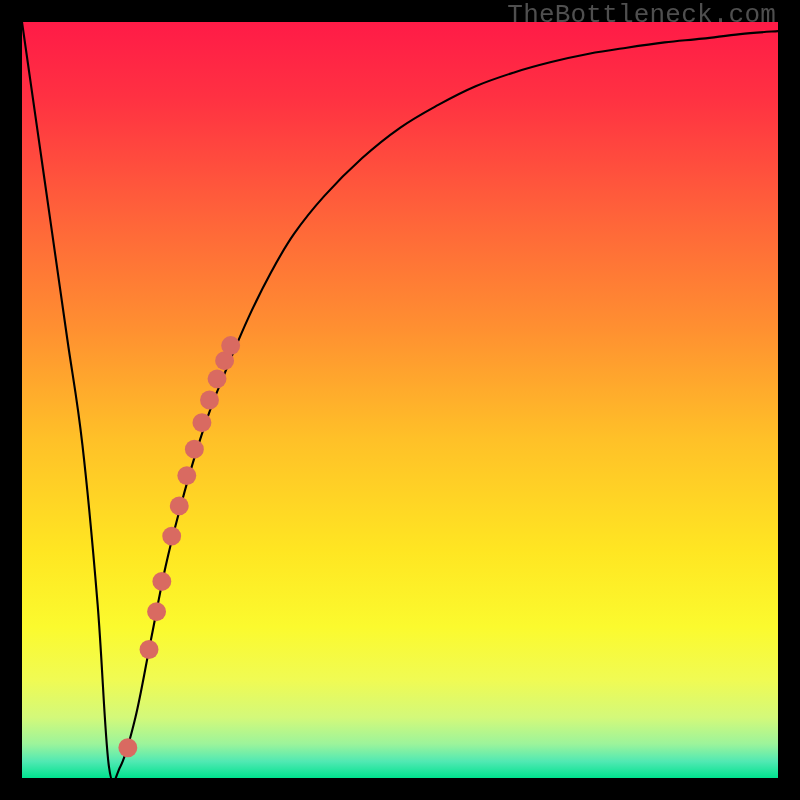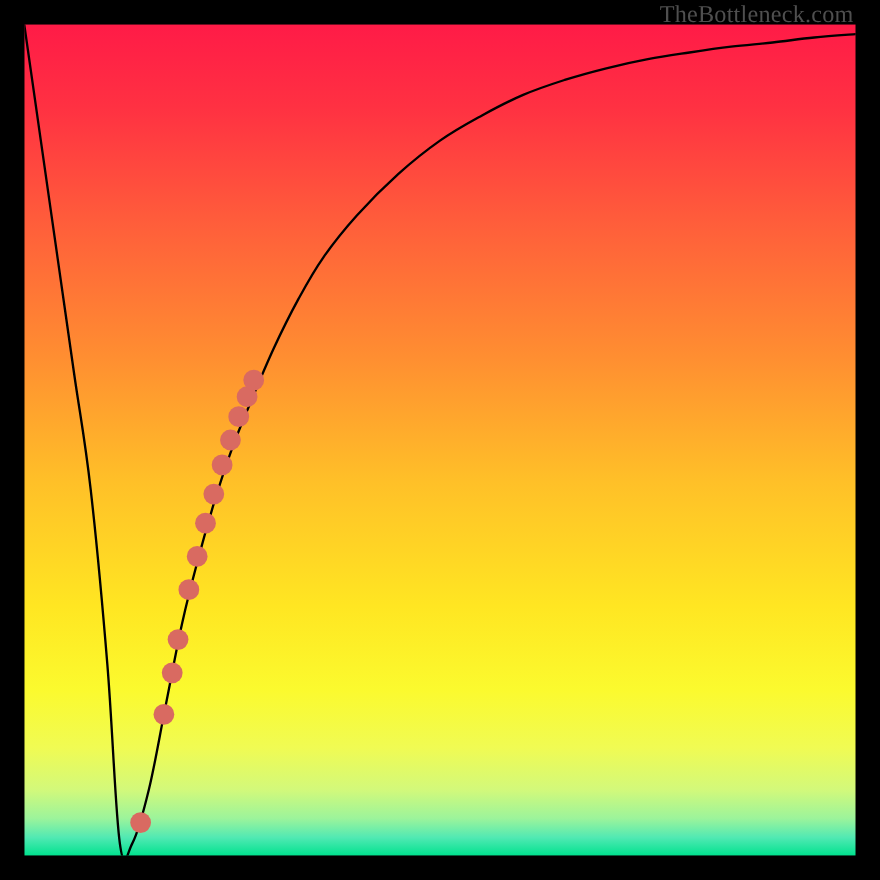--- a/index.html
+++ b/index.html
@@ -27,24 +27,24 @@
   }
   .gradient {
     position: absolute;
     left: 0; top: 0; right: 0; bottom: 0;
   }
   .watermark {
     position: absolute;
     top: 0px;
     right: 24px;
     color: #4f4f4f;
-    font-size: 22px;
+    font-size: 26px;
     font-weight: 400;
     letter-spacing: 0.2px;
-    font-family: Liberation Serif, serif;
+    font-family: Liberation Mono, monospace;
   }
   svg.curve {
     position: absolute;
     left: 0; top: 0;
     width: 756px; height: 756px;
   }
 </style>
 </head>
 <body>
 

